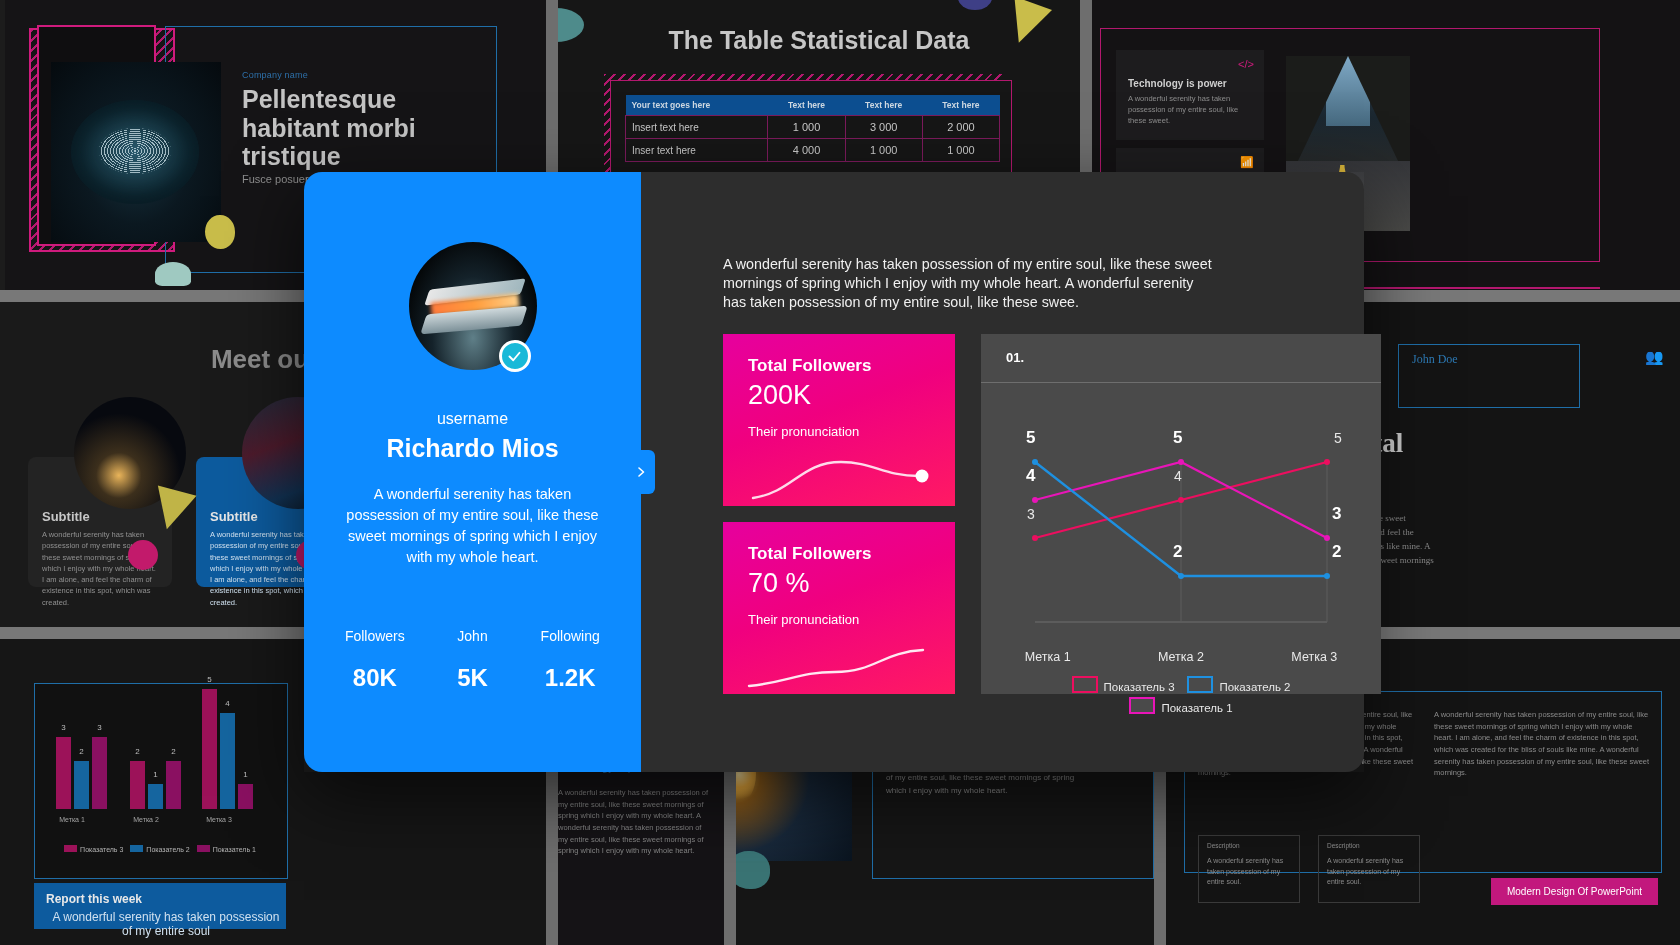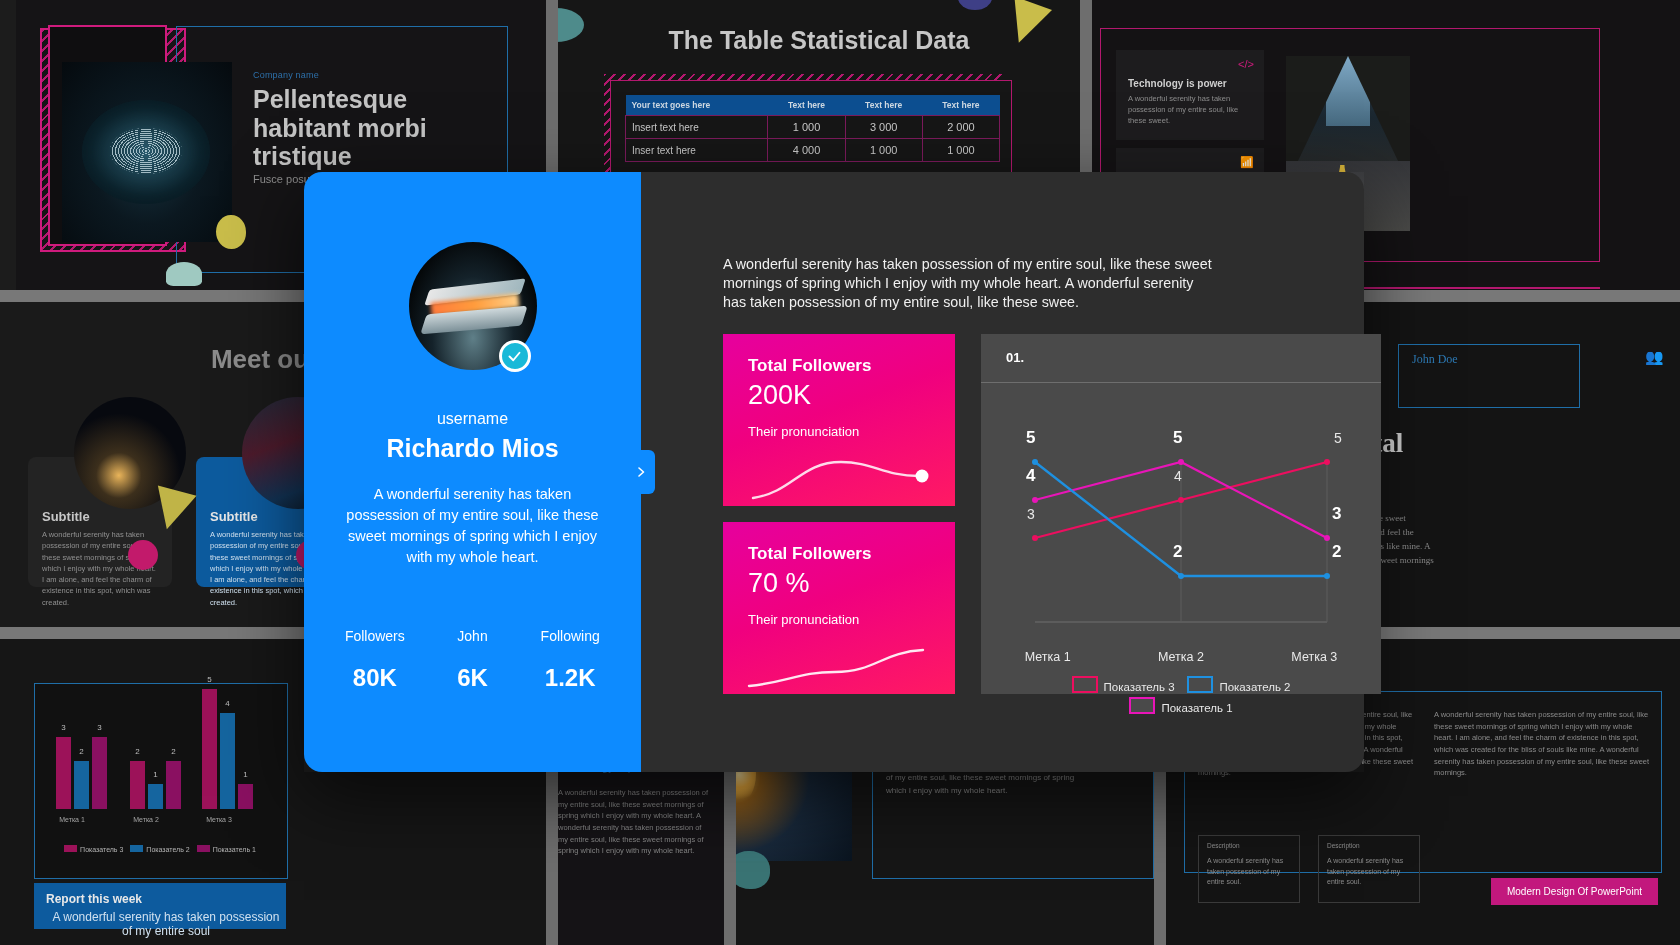--- a/index.html
+++ b/index.html
@@ -11,21 +11,21 @@
   }
   .stage{position:absolute;inset:0;overflow:hidden;}
 
   
   .bg-layer{position:absolute;inset:0;}
   .slide{position:absolute;background:#161616;overflow:hidden;}
   .gutter-h{position:absolute;left:0;right:0;height:12px;background:#787878;}
   .gutter-v{position:absolute;top:0;bottom:0;width:12px;background:#6e6e6e;}
 
   
-  .s1{left:16px;top:0;width:546px;height:290px;background:#151416;}
+  .s1{left:5px;top:0;width:546px;height:290px;background:#151416;}
   .s1 .hatch{position:absolute;left:24px;top:28px;width:142px;height:220px;
     background:repeating-linear-gradient(135deg,#b3186e 0 2px,transparent 2px 7px);
     border:2px solid #cf1b7d;}
   .s1 .pinkbox{position:absolute;left:32px;top:25px;width:115px;height:217px;border:2px solid #cf1b7d;background:#0f0e10;}
   .s1 .bluebox{position:absolute;left:160px;top:26px;width:330px;height:245px;border:1.5px solid #1f6ea8;}
   .s1 .photo{position:absolute;left:46px;top:62px;width:170px;height:180px;
     background:radial-gradient(ellipse at 50% 55%,#16323f 0%,#0b1820 45%,#050a0e 100%);}
   .s1 .photo:before{content:"";position:absolute;left:20px;top:38px;width:128px;height:104px;border-radius:50%;
     background:radial-gradient(ellipse at 50% 50%,#2a5a6d 0%,#0d2630 60%,#071219 100%);
     box-shadow:inset 0 0 24px #081a22;}
@@ -422,21 +422,21 @@
       <div class="fullname">Richardo Mios</div>
       <div class="bio">A wonderful serenity has taken possession of my entire soul, like these sweet mornings of spring which I enjoy with my whole heart.</div>
 
       <div class="stats">
         <div class="stat">
           <div class="lab">Followers</div>
           <div class="val">80K</div>
         </div>
         <div class="stat">
           <div class="lab">John</div>
-          <div class="val">6K</div>
+          <div class="val">5K</div>
         </div>
         <div class="stat">
           <div class="lab">Following</div>
           <div class="val">1.2K</div>
         </div>
       </div>
     </div>
 
     <div class="chev">
       <svg viewBox="0 0 24 24" fill="none" stroke="#ffffff" stroke-width="3.2" stroke-linecap="round" stroke-linejoin="round">

